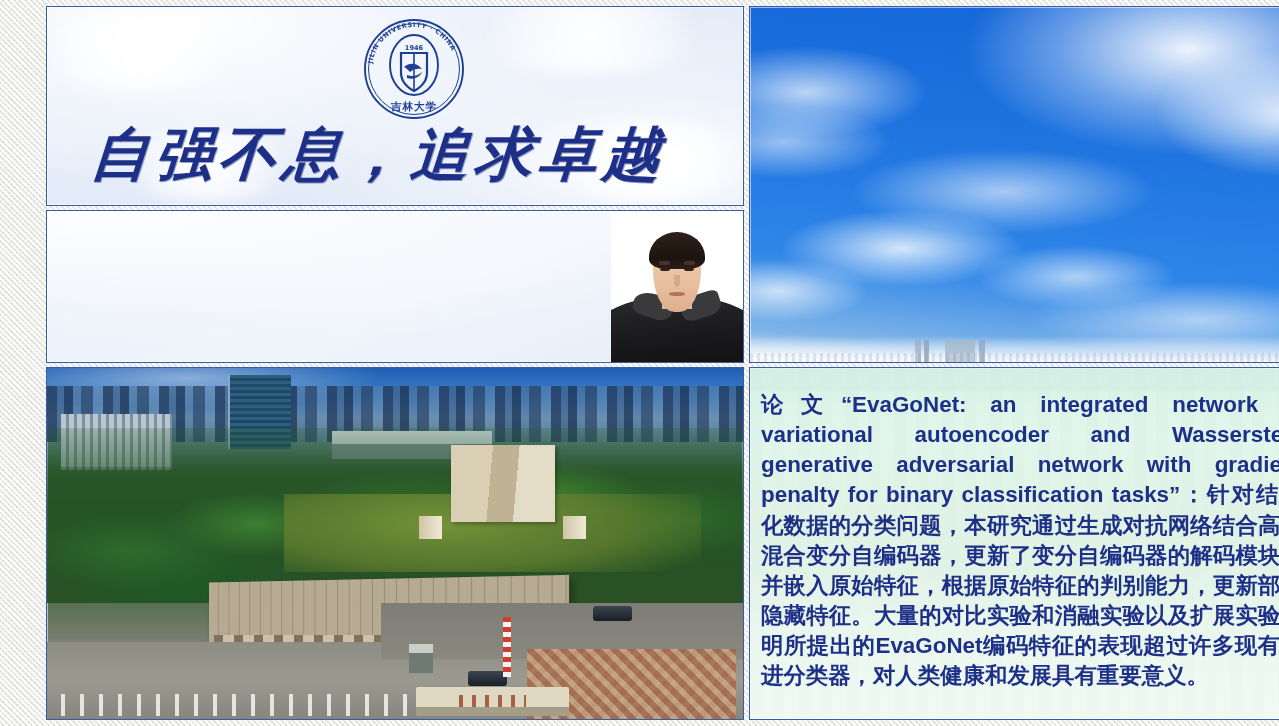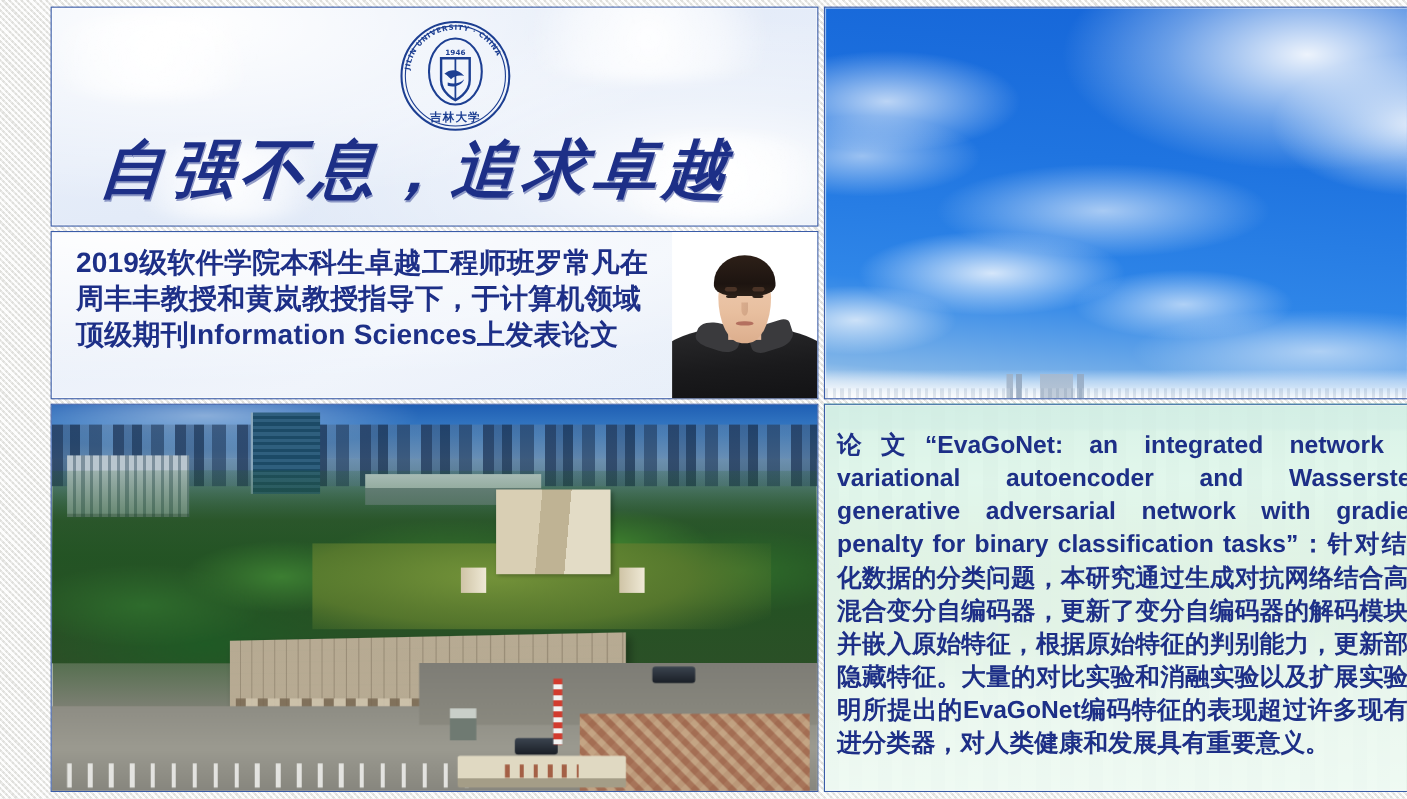--- a/index.html
+++ b/index.html
@@ -426,21 +426,20 @@
     </div>
 
     <div id="motto-text">自强不息，追求卓越</div>
   </div>
 
   <div class="panel" id="sky-panel">
     <div class="sky-city"></div>
   </div>
 
   <div class="panel" id="headline-panel">
-    <div id="headline-text">2019级软件学院本科生卓越工程师班罗常凡在周丰丰教授和黄岚教授指导下，于计算机领域顶级期刊Information Sciences上发表论文</div>
     <div id="portrait">
       <div class="shoulders"></div>
       <div class="collarL"></div>
       <div class="collarR"></div>
       <div class="neck"></div>
       <div class="head"></div>
       <div class="hair"></div>
       <div class="browL"></div>
       <div class="browR"></div>
       <div class="eyeL"></div>

